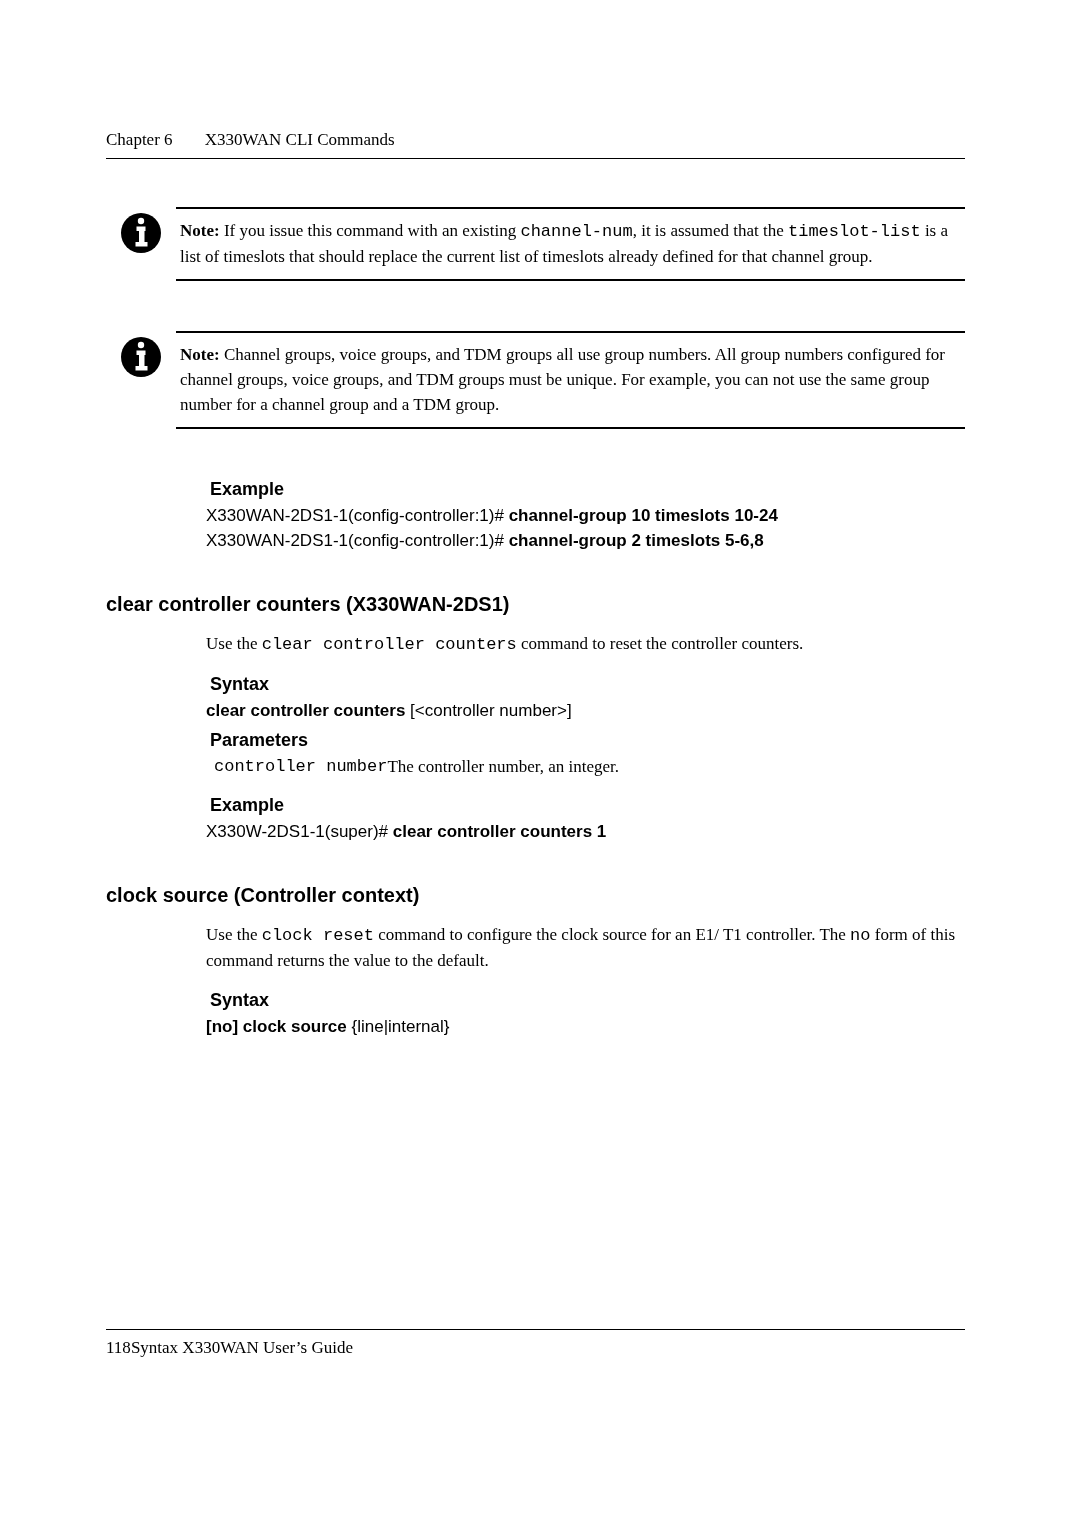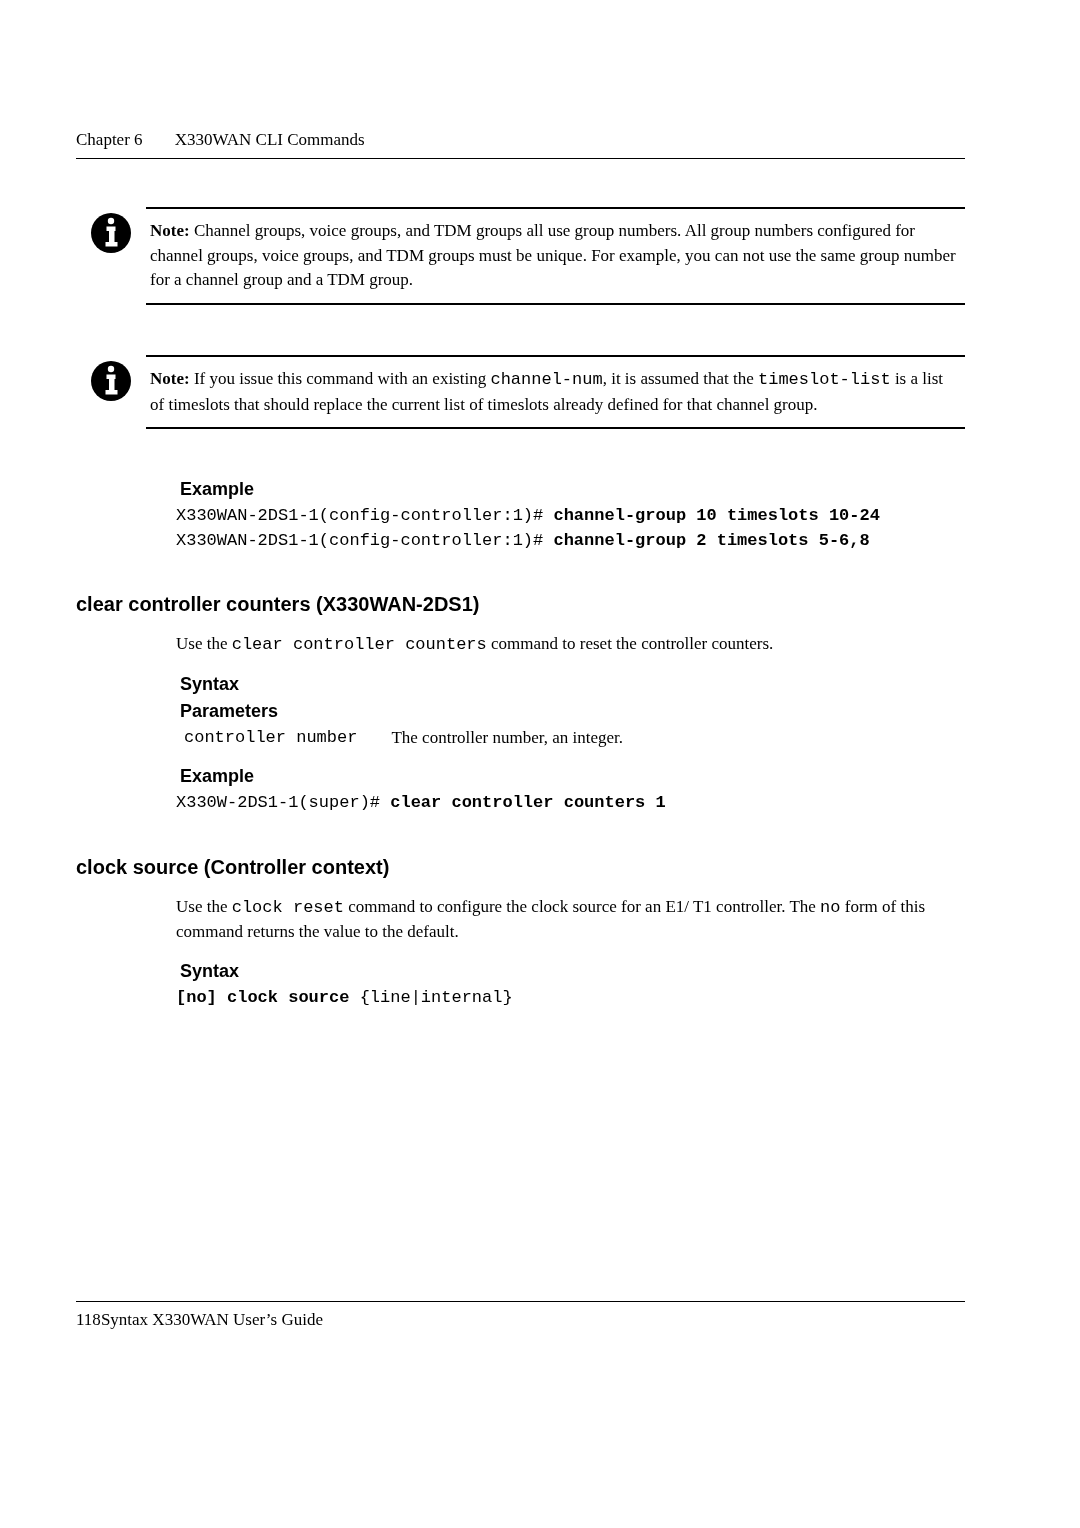--- a/index.html
+++ b/index.html
@@ -1,32 +1,32 @@
 <!DOCTYPE html>
 <html><head>
 <meta charset="utf-8">
 <style>
 html,body{margin:0;padding:0;background:#fff;font-family:"Palatino Linotype","Book Antiqua",Georgia,serif;color:#000;width:1080px}
-.page{padding:130px 115px 0 76px}
+.page{padding:130px 115px 0 106px}
 .hdr{border-bottom:1px solid #000;padding-bottom:8px;margin-bottom:48px;font-size:17px}
 .hdr .chap{margin-right:28px}
 .note-block{display:flex;align-items:flex-start;margin-bottom:50px}
 .note-icon{flex:0 0 70px;text-align:center;padding-top:4px}
 .note-icon svg{width:44px;height:44px}
 .note-text{flex:1;border-top:2px solid #000;border-bottom:2px solid #000;padding:10px 4px 10px 4px;font-size:17px;line-height:1.45}
 .bold{font-weight:700}
 .mono{font-family:"Courier New",Courier,monospace;font-size:17px}
 .indent{margin-left:100px}
 .sans{font-family:Arial,Helvetica,sans-serif}
 .sub{font-weight:700;font-size:18px;margin:6px 0 4px 4px}
 .h2{font-weight:700;font-size:20px;margin:40px 0 10px 0;font-family:Arial,Helvetica,sans-serif}
 .body{font-size:17px;line-height:1.45;margin:16px 0}
-pre.code{font-family:Liberation Mono, monospace;font-size:17px;line-height:1.45;white-space:pre-wrap;margin:4px 0 6px 0}
+pre.code{font-family:Liberation Sans, sans-serif;font-size:17px;line-height:1.45;white-space:pre-wrap;margin:4px 0 6px 0}
 pre.code .b{font-weight:700}
-.paramrow{display:flex;gap:34px;font-size:17px;margin:6px 0}
+.paramrow{display:flex;font-size:17px;margin:6px 0}
 .paramrow .pn{font-family:"Courier New",Courier,monospace;padding-left:8px}
 .ftr{border-top:1px solid #000;margin-top:290px;padding-top:8px;display:flex;font-size:17px}
 </style>
 </head>
 <body>
 
 <div class="page">
 
   <div class="hdr">
     <span class="chap">Chapter 6</span>
@@ -38,52 +38,53 @@
       <svg viewBox="0 0 44 44">
           <circle cx="22" cy="22" r="20" fill="#000"></circle>
           <circle cx="22" cy="10" r="3.2" fill="#fff"></circle>
           <rect x="17.5" y="15.5" width="9" height="4.5" fill="#fff"></rect>
           <rect x="20" y="17" width="5.5" height="16" fill="#fff"></rect>
           <rect x="16.5" y="31" width="12" height="4.5" fill="#fff"></rect>
         </svg>
     </div>
     <div class="note-text">
       <span class="bold">Note:</span>
-      <span>Channel groups, voice groups, and TDM groups all use group numbers. All group numbers configured for channel groups, voice groups, and TDM groups must be unique. For example, you can not use the same group number for a channel group and a TDM group.</span>
+      <span>If you issue this command with an existing </span><span class="mono">channel-num</span><span>, it is assumed that the </span><span class="mono">timeslot-list</span><span> is a list of timeslots that should replace the current list of timeslots already defined for that channel group.</span>
     </div>
   </div>
 
   <div class="note-block">
     <div class="note-icon">
       <svg viewBox="0 0 44 44">
           <circle cx="22" cy="22" r="20" fill="#000"></circle>
           <circle cx="22" cy="10" r="3.2" fill="#fff"></circle>
           <rect x="17.5" y="15.5" width="9" height="4.5" fill="#fff"></rect>
           <rect x="20" y="17" width="5.5" height="16" fill="#fff"></rect>
           <rect x="16.5" y="31" width="12" height="4.5" fill="#fff"></rect>
         </svg>
     </div>
     <div class="note-text">
       <span class="bold">Note:</span>
-      <span>If you issue this command with an existing </span><span class="mono">channel-num</span><span>, it is assumed that the </span><span class="mono">timeslot-list</span><span> is a list of timeslots that should replace the current list of timeslots already defined for that channel group.</span>
+      <span>Channel groups, voice groups, and TDM groups all use group numbers. All group numbers configured for channel groups, voice groups, and TDM groups must be unique. For example, you can not use the same group number for a channel group and a TDM group.</span>
     </div>
   </div>
 
   <div class="indent">
     <div class="sans sub">Example</div>
     <pre class="code"><span>X330WAN-2DS1-1(config-controller:1)# </span><span class="b">channel-group 10 timeslots 10-24</span>
 <span>X330WAN-2DS1-1(config-controller:1)# </span><span class="b">channel-group 2 timeslots 5-6,8</span></pre>
   </div>
 
   <div class="h2">clear controller counters (X330WAN-2DS1)</div>
   <div class="indent">
     <p class="body">
       <span>Use the </span><span class="mono">clear controller counters</span><span> command to reset the controller counters.</span>
     </p>
     <div class="sans sub">Syntax</div>
+    <pre class="code"><span class="b">clear controller counters </span><span>[&lt;controller number&gt;]</span></pre>
     <div class="sans sub">Parameters</div>
     <div class="paramrow">
       <span class="pn">controller number</span>
       <span>The controller number, an integer.</span>
     </div>
     <div class="sans sub" style="margin-top:18px">Example</div>
     <pre class="code"><span>X330W-2DS1-1(super)# </span><span class="b">clear controller counters 1</span></pre>
   </div>
 
   <div class="h2">clock source (Controller context)</div>

